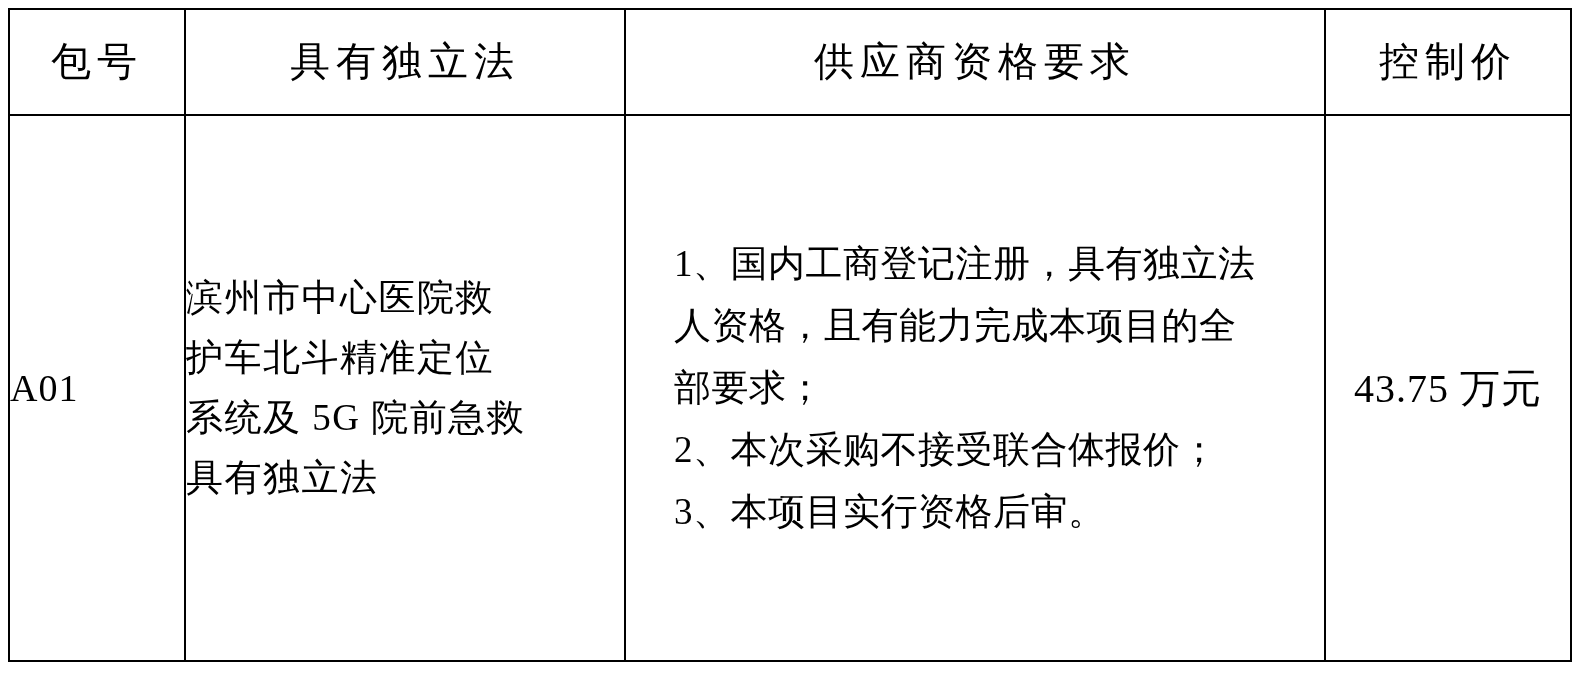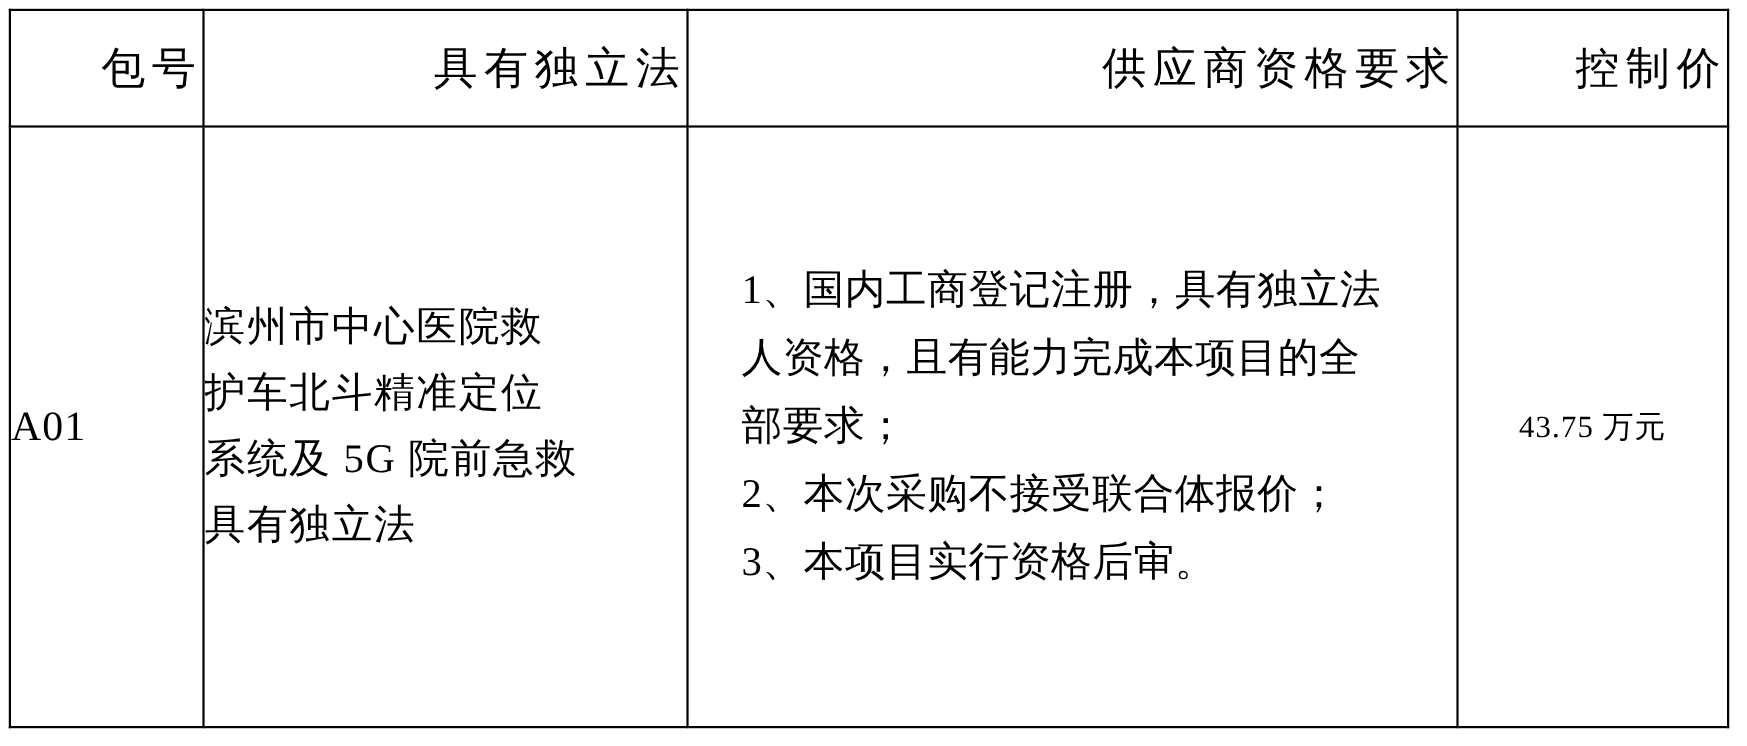--- a/index.html
+++ b/index.html
@@ -33,21 +33,21 @@
     padding: 0;
   }
   
   col.c-pkg    { width: 176px; }
   col.c-name   { width: 440px; }
   col.c-qual   { width: 700px; }
   col.c-price  { width: 246px; }
 
   .hdr-cell {
     height: 104px;
-    text-align: right;
+    text-align: center;
     font-size: 40px;
     letter-spacing: 6px;
     line-height: 104px;
     white-space: nowrap;
   }
   .hdr-cell .t { display: inline-block; }
 
   .pkg-cell {
     text-align: left;
     font-size: 38px;
@@ -64,21 +64,21 @@
   .qual-cell {
     padding: 26px 10px 18px 8px;
     text-align: left;
     font-size: 37px;
     line-height: 1.68;
     letter-spacing: 0.5px;
   }
   .qual-cell .ln { display: block; white-space: nowrap; padding-left: 48px; }
   .price-cell {
     text-align: center;
-    font-size: 28px;
+    font-size: 40px;
     letter-spacing: 1px;
     white-space: nowrap;
   }
 </style>
 </head>
 <body>
 
 <div class="sheet">
   <table class="doc-table">
     <colgroup>

